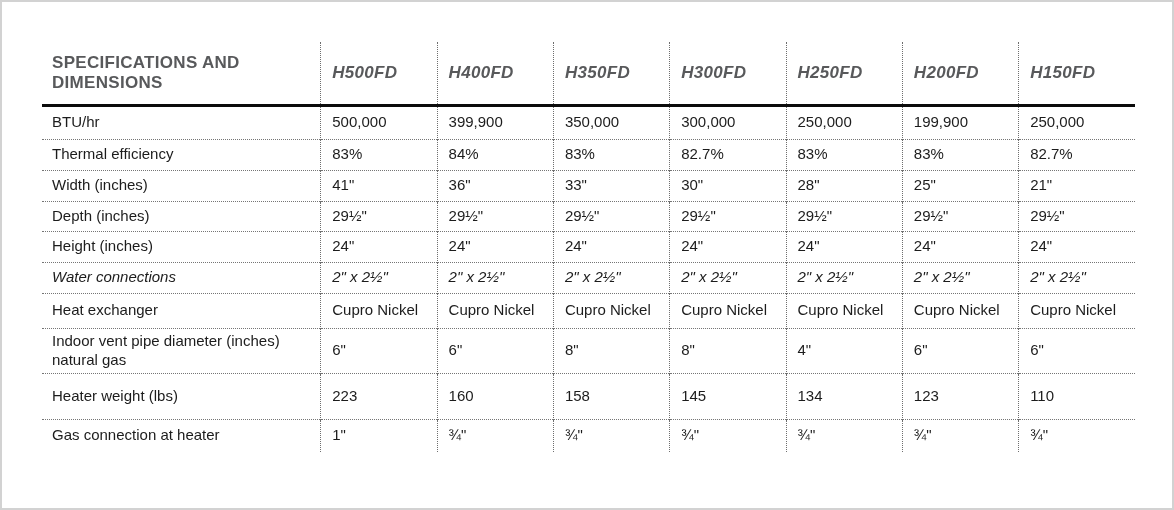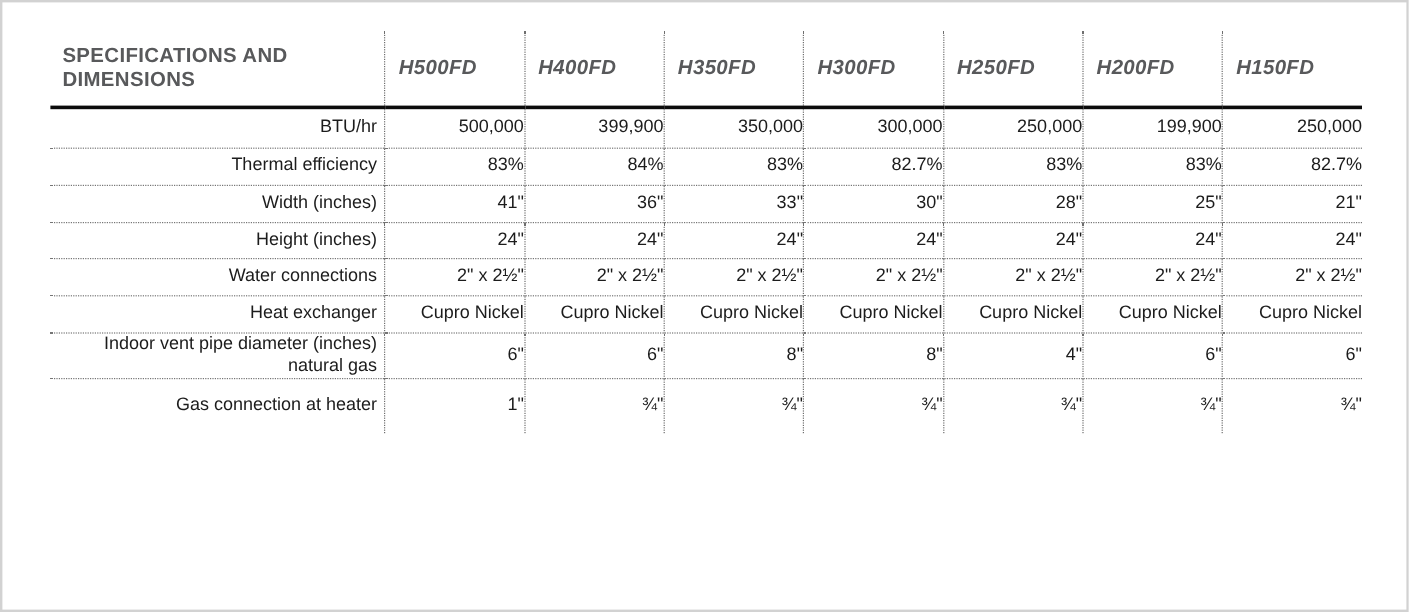--- a/index.html
+++ b/index.html
@@ -13,21 +13,21 @@
     width: 1174px;
     height: 510px;
     background: #ffffff;
     border: 2px solid #d2d2d2;
     position: relative;
     overflow: hidden;
   }
   table.spec-table {
     position: absolute;
     left: 40px;
-    top: 24px;
+    top: 40px;
     width: 1093px;
     border-collapse: collapse;
     table-layout: fixed;
   }
   col.label-col { width: 278px; }
   col.data-col  { width: 116px; }
 
   
   thead th {
     text-align: left;
@@ -56,30 +56,30 @@
     font-size: 15px;
     color: #1c1c1c;
     vertical-align: middle;
     line-height: 1.25;
   }
   tbody td.label-cell { padding-left: 10px; padding-right: 6px; }
   tbody td.value-cell {
     padding-left: 11px;
     border-left: 1px dotted #6e6e6e;
   }
-  tbody tr { border-bottom: 1px dotted #757575; text-align: right; }
+  tbody tr { border-bottom: 1px dotted #757575; }
   tbody tr:last-child { border-bottom: none; }
 
   
   tbody tr:nth-child(1)  td { height: 34px; }
   tbody tr:nth-child(2)  td { height: 31px; }
   tbody tr:nth-child(3)  td { height: 31px; }
   tbody tr:nth-child(4)  td { height: 30px; }
   tbody tr:nth-child(5)  td { height: 31px; }
-  tbody tr:nth-child(6)  td { height: 31px; }
+  tbody tr:nth-child(6)  td { height: 31px; font-style: italic; }
   tbody tr:nth-child(7)  td { height: 35px; }
   tbody tr:nth-child(8)  td { height: 45px; }
   tbody tr:nth-child(9)  td { height: 46px; }
   tbody tr:nth-child(10) td { height: 33px; }
   tbody tr:nth-child(11) td { height: 33px; }
 </style>
 </head>
 <body>
 
 <div class="page">
@@ -131,20 +131,30 @@
           <td class="label-cell">Width (inches)</td>
           <td class="value-cell">41"</td>
           <td class="value-cell">36"</td>
           <td class="value-cell">33"</td>
           <td class="value-cell">30"</td>
           <td class="value-cell">28"</td>
           <td class="value-cell">25"</td>
           <td class="value-cell">21"</td>
         </tr>
         <tr>
+          <td class="label-cell">Depth (inches)</td>
+          <td class="value-cell">29½"</td>
+          <td class="value-cell">29½"</td>
+          <td class="value-cell">29½"</td>
+          <td class="value-cell">29½"</td>
+          <td class="value-cell">29½"</td>
+          <td class="value-cell">29½"</td>
+          <td class="value-cell">29½"</td>
+        </tr>
+        <tr>
           <td class="label-cell">Height (inches)</td>
           <td class="value-cell">24"</td>
           <td class="value-cell">24"</td>
           <td class="value-cell">24"</td>
           <td class="value-cell">24"</td>
           <td class="value-cell">24"</td>
           <td class="value-cell">24"</td>
           <td class="value-cell">24"</td>
         </tr>
         <tr>
@@ -171,20 +181,30 @@
           <td class="label-cell">Indoor vent pipe diameter (inches) natural gas</td>
           <td class="value-cell">6"</td>
           <td class="value-cell">6"</td>
           <td class="value-cell">8"</td>
           <td class="value-cell">8"</td>
           <td class="value-cell">4"</td>
           <td class="value-cell">6"</td>
           <td class="value-cell">6"</td>
         </tr>
         <tr>
+          <td class="label-cell">Heater weight (lbs)</td>
+          <td class="value-cell">223</td>
+          <td class="value-cell">160</td>
+          <td class="value-cell">158</td>
+          <td class="value-cell">145</td>
+          <td class="value-cell">134</td>
+          <td class="value-cell">123</td>
+          <td class="value-cell">110</td>
+        </tr>
+        <tr>
           <td class="label-cell">Gas connection at heater</td>
           <td class="value-cell">1"</td>
           <td class="value-cell">¾"</td>
           <td class="value-cell">¾"</td>
           <td class="value-cell">¾"</td>
           <td class="value-cell">¾"</td>
           <td class="value-cell">¾"</td>
           <td class="value-cell">¾"</td>
         </tr>
       </tbody>

